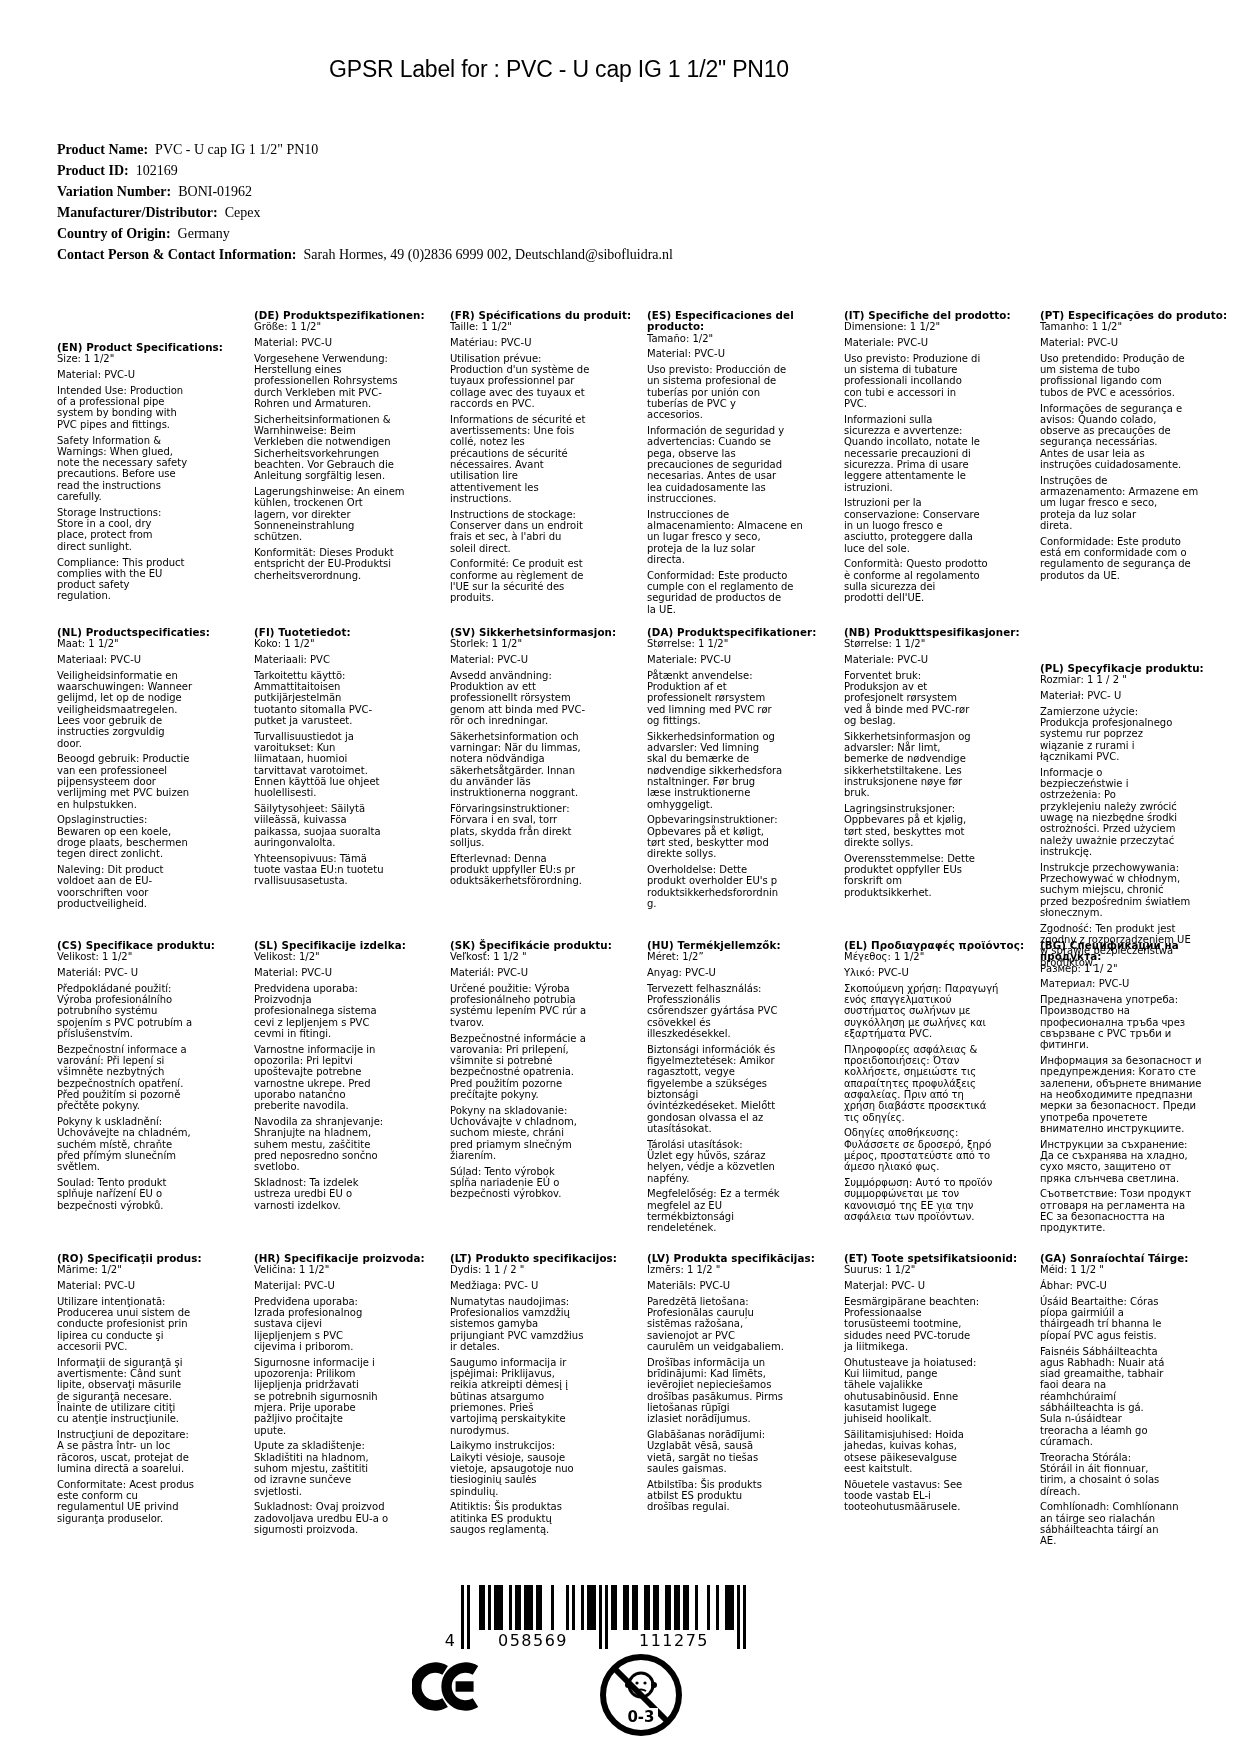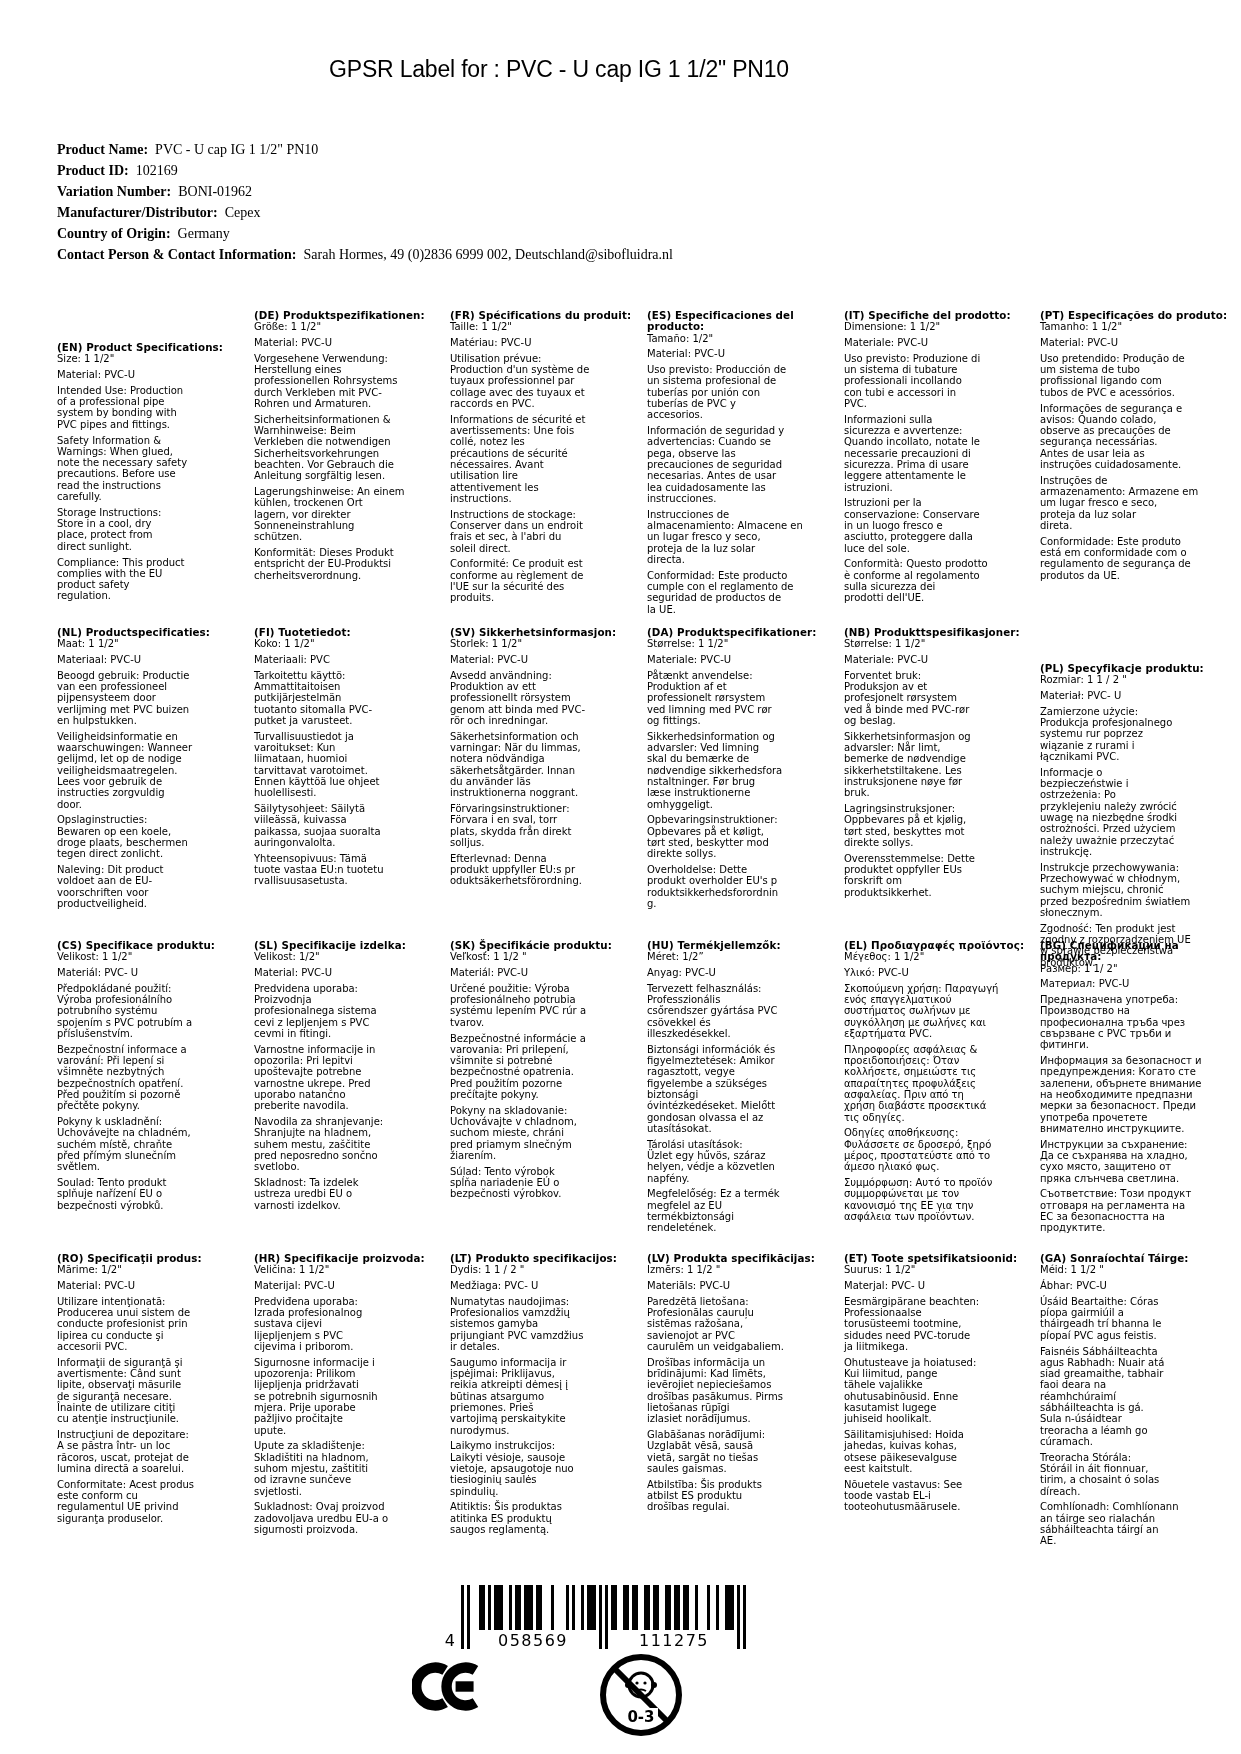--- a/index.html
+++ b/index.html
@@ -191,32 +191,32 @@
 direta.</p>
         <p class="spec-par">Conformidade: Este produto
 está em conformidade com o
 regulamento de segurança de
 produtos da UE.</p>
       </div>
       <div class="spec-cell" style="left: 57px; top: 627px;">
         <div class="spec-heading">(NL) Productspecificaties:</div>
         <p class="spec-par">Maat: 1 1/2"</p>
         <p class="spec-par">Materiaal: PVC-U</p>
-        <p class="spec-par">Beoogd gebruik: Productie
-van een professioneel
-pijpensysteem door
-verlijming met PVC buizen
-en hulpstukken.</p>
         <p class="spec-par">Veiligheidsinformatie en
 waarschuwingen: Wanneer
 gelijmd, let op de nodige
 veiligheidsmaatregelen.
 Lees voor gebruik de
 instructies zorgvuldig
 door.</p>
+        <p class="spec-par">Beoogd gebruik: Productie
+van een professioneel
+pijpensysteem door
+verlijming met PVC buizen
+en hulpstukken.</p>
         <p class="spec-par">Opslaginstructies:
 Bewaren op een koele,
 droge plaats, beschermen
 tegen direct zonlicht.</p>
         <p class="spec-par">Naleving: Dit product
 voldoet aan de EU-
 voorschriften voor
 productveiligheid.</p>
       </div>
       <div class="spec-cell" style="left: 254px; top: 627px;">

